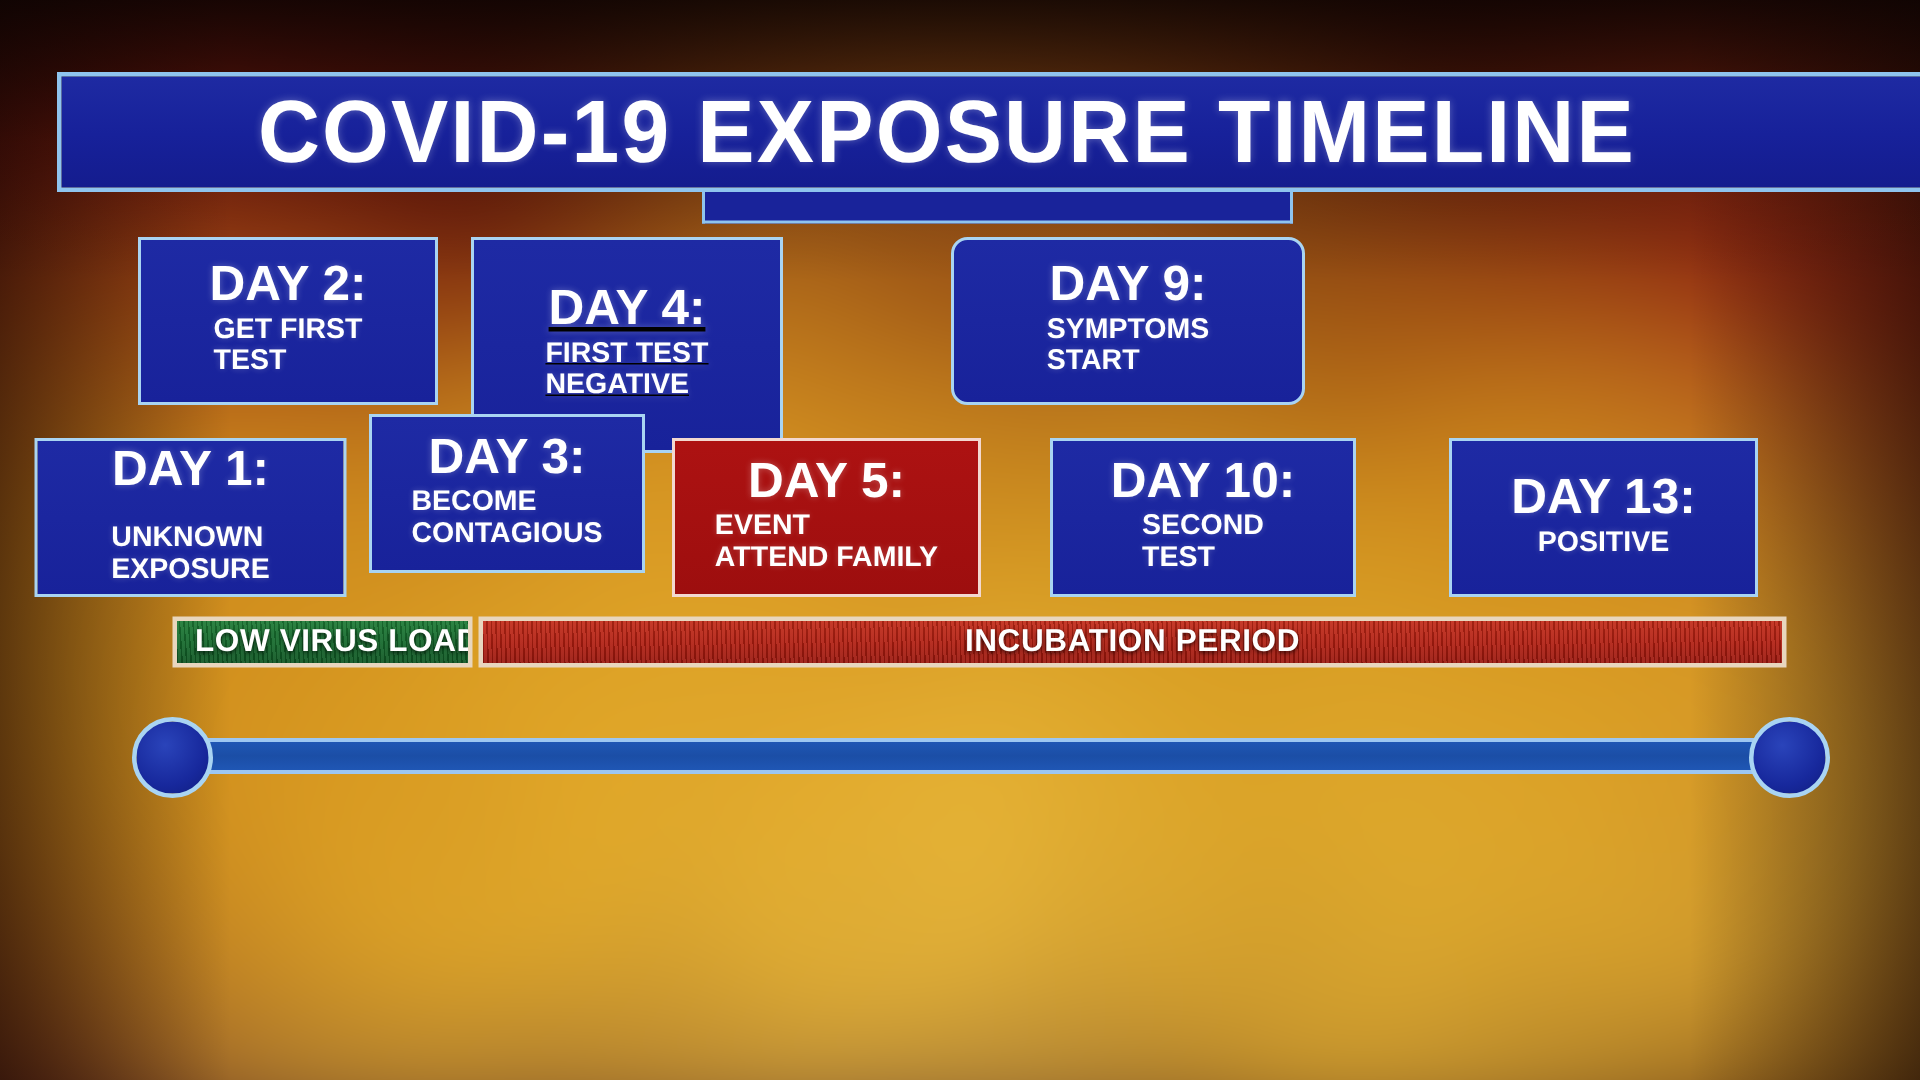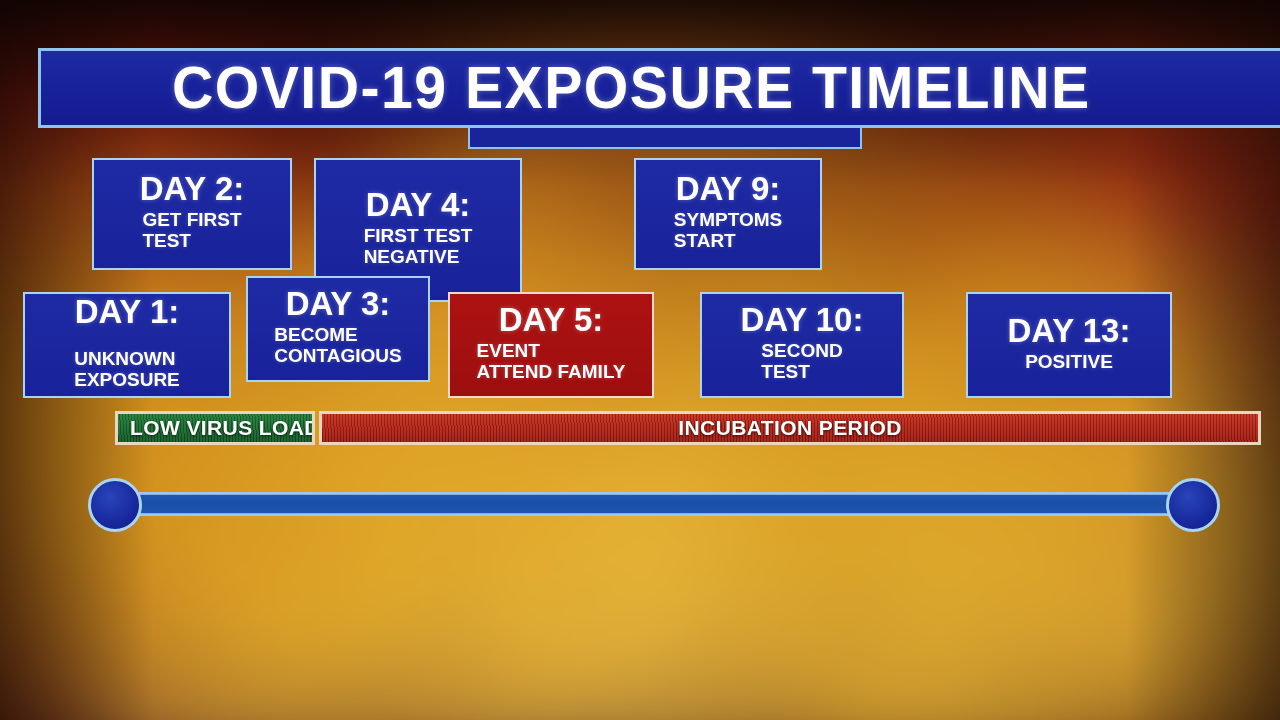--- a/index.html
+++ b/index.html
@@ -153,28 +153,28 @@
 <div id="title-stub"></div>
 
 <div id="cards-top">
     <div class="card" style="left: 92px; top: 158px; width: 200px; height: 112px;">
       <div class="day">DAY 2:</div>
       <div class="desc">
         <div>GET FIRST</div>
         <div>TEST</div>
       </div>
     </div>
-    <div class="card" style="left: 314px; top: 158px; width: 208px; height: 144px;">
+    <div class="card" style="left: 314px; top: 158px; width: 208px; height: 144px; text-decoration: underline;">
       <div class="day">DAY 4:</div>
       <div class="desc">
         <div>FIRST TEST</div>
         <div>NEGATIVE</div>
       </div>
     </div>
-    <div class="card" style="left: 634px; top: 158px; width: 188px; height: 112px;">
+    <div class="card" style="left: 634px; top: 158px; width: 236px; height: 112px; border-radius: 11px;">
       <div class="day">DAY 9:</div>
       <div class="desc">
         <div>SYMPTOMS</div>
         <div>START</div>
       </div>
     </div>
   </div>
 <div id="cards-bottom">
     <div class="card" style="left: 23px; top: 292px; width: 208px; height: 106px; gap: 16px;">
       <div class="day">DAY 1:</div>
@@ -208,20 +208,20 @@
       <div class="day">DAY 13:</div>
       <div class="desc">
         <div>POSITIVE</div>
       </div>
     </div>
   </div>
 <div id="phases">
     <div class="phase" id="phase-low" style="left: 115px; top: 411px; width: 200px; height: 34px;">
       <div class="label">LOW VIRUS LOAD</div>
     </div>
-    <div class="phase" id="phase-incubation" style="left: 319px; top: 411px; width: 942px; height: 34px;">
+    <div class="phase" id="phase-incubation" style="left: 319px; top: 411px; width: 872px; height: 34px;">
       <div class="label">INCUBATION PERIOD</div>
     </div>
   </div>
 
 <div id="track"></div>
 <div class="endpoint" id="endpoint-start"></div>
 <div class="endpoint" id="endpoint-end"></div>
 
 </body></html>

